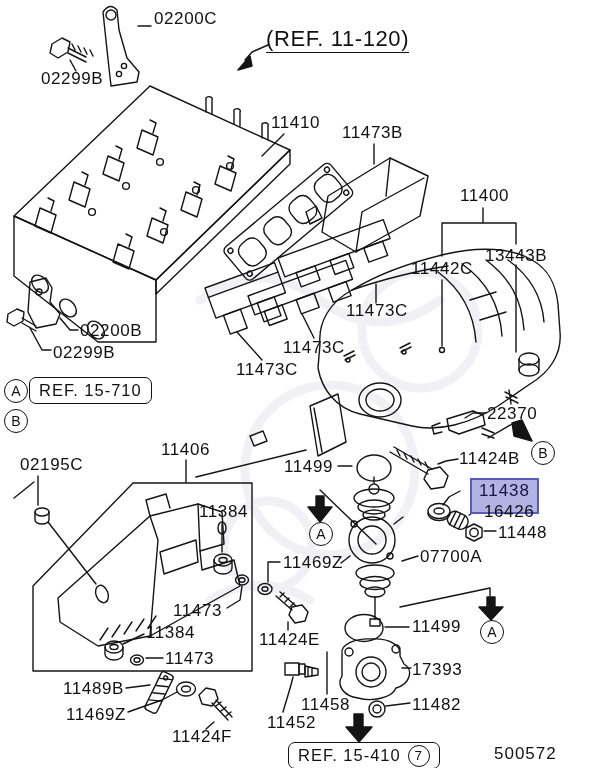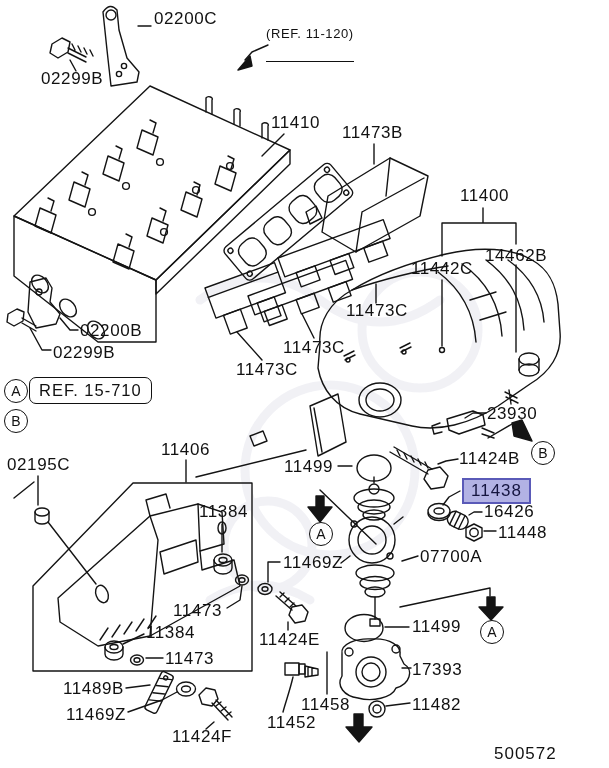--- a/index.html
+++ b/index.html
@@ -1,30 +1,30 @@
 <!DOCTYPE html>
 <html><head>
 <meta charset="utf-8">
 <style>
   html,body{margin:0;padding:0;background:#fff;}
   #stage{position:relative;width:609px;height:768px;background:#ffffff;overflow:hidden;
          font-family:Liberation Sans, sans-serif;color:#111;}
   svg.art{position:absolute;left:0;top:0;}
   .lbl{position:absolute;font-size:17px;letter-spacing:.6px;white-space:nowrap;color:#111;
        line-height:1;z-index:3;cursor:default;}
-  .lbl.hl{background:#b2b2e4;border:2px solid #5a5ab8;color:#15153f;padding:2px 7px 3px 7px;
-          letter-spacing:1px;}
+  .lbl.hl{background:#b2b2e4;border:2px solid #5a5ab8;color:#15153f;padding:2px 7px 13px 7px;
+          letter-spacing:1px;margin-left:8px;}
   .marker{position:absolute;width:22px;height:22px;border:1.7px solid #111;border-radius:50%;
           font-size:14px;display:flex;align-items:center;justify-content:center;z-index:3;
           background:#fff;line-height:1;}
   .refbox{position:absolute;height:25px;border:1.7px solid #111;border-radius:7px;background:#fff;
           font-size:16.5px;letter-spacing:1px;display:flex;align-items:center;padding:0 9px;
           z-index:3;white-space:nowrap;}
-  .refnote{position:absolute;font-size:13px;letter-spacing:.6px;border-bottom:1.6px solid #111;
-           padding-bottom:20px;z-index:3;white-space:nowrap;}
+  .refnote{position:absolute;font-size:22px;letter-spacing:.6px;border-bottom:1.6px solid #111;
+           padding-bottom:0;z-index:3;white-space:nowrap;}
   .refbox .mk{width:20px;height:20px;border:1.6px solid #111;border-radius:50%;margin-left:7px;
           display:flex;align-items:center;justify-content:center;font-size:13.5px;flex:0 0 auto;}
   .docnum{position:absolute;font-size:17px;letter-spacing:1px;z-index:3;}
 </style>
 </head>
 <body>
 
 <div id="stage">
 
 <svg class="art" width="609" height="768" viewBox="0 0 609 768" fill="none" stroke="#141414" stroke-width="1.4" stroke-linejoin="round" stroke-linecap="round">
@@ -353,28 +353,28 @@
     <polygon points="479,607 503,607 491,620" fill="#141414"></polygon>
   </g>
 </svg>
 
 <div class="lbl" style="left:154px;top:10px">02200C</div>
 <div class="lbl" style="left:41px;top:70px">02299B</div>
 <div class="lbl" style="left:271px;top:114px">11410</div>
 <div class="lbl" style="left:342px;top:124px">11473B</div>
 <div class="lbl" style="left:460px;top:187px">11400</div>
 <div class="lbl" style="left:411px;top:260px">11442C</div>
-<div class="lbl" style="left:485px;top:247px">14462B</div>
+<div class="lbl" style="left:485px;top:247px">13443B</div>
 <div class="lbl" style="left:346px;top:302px">11473C</div>
 <div class="lbl" style="left:283px;top:339px">11473C</div>
 <div class="lbl" style="left:236px;top:361px">11473C</div>
 <div class="lbl" style="left:80px;top:322px">02200B</div>
 <div class="lbl" style="left:53px;top:344px">02299B</div>
-<div class="lbl" style="left:487px;top:405px">23930</div>
-<div class="lbl" style="left:7px;top:456px">02195C</div>
+<div class="lbl" style="left:487px;top:405px">22370</div>
+<div class="lbl" style="left:20px;top:456px">02195C</div>
 <div class="lbl" style="left:161px;top:441px">11406</div>
 <div class="lbl" style="left:284px;top:458px">11499</div>
 <div class="lbl" style="left:459px;top:450px">11424B</div>
 <div class="lbl hl" style="left:462px;top:478px">11438</div>
 <div class="lbl" style="left:484px;top:503px">16426</div>
 <div class="lbl" style="left:498px;top:524px">11448</div>
 <div class="lbl" style="left:199px;top:503px">11384</div>
 <div class="lbl" style="left:420px;top:548px">07700A</div>
 <div class="lbl" style="left:283px;top:554px">11469Z</div>
 <div class="lbl" style="left:173px;top:602px">11473</div>
@@ -394,16 +394,20 @@
 
 <div class="marker" style="left:4px;top:379px">A</div>
 <div class="refbox" style="left:29px;top:377px">REF. 15-710</div>
 
 <div class="marker" style="left:4px;top:409px">B</div>
 
 <div class="marker" style="left:309px;top:522px">A</div>
 <div class="marker" style="left:480px;top:620px">A</div>
 <div class="marker" style="left:531px;top:441px">B</div>
 
+<div class="refbox" style="left:288px;top:742px">
+  <span>REF. 15-410</span>
+  <span class="mk">7</span>
+</div>
 
 <div class="docnum" style="left:494px;top:744px">500572</div>
 
 </div>
 
 </body></html>

